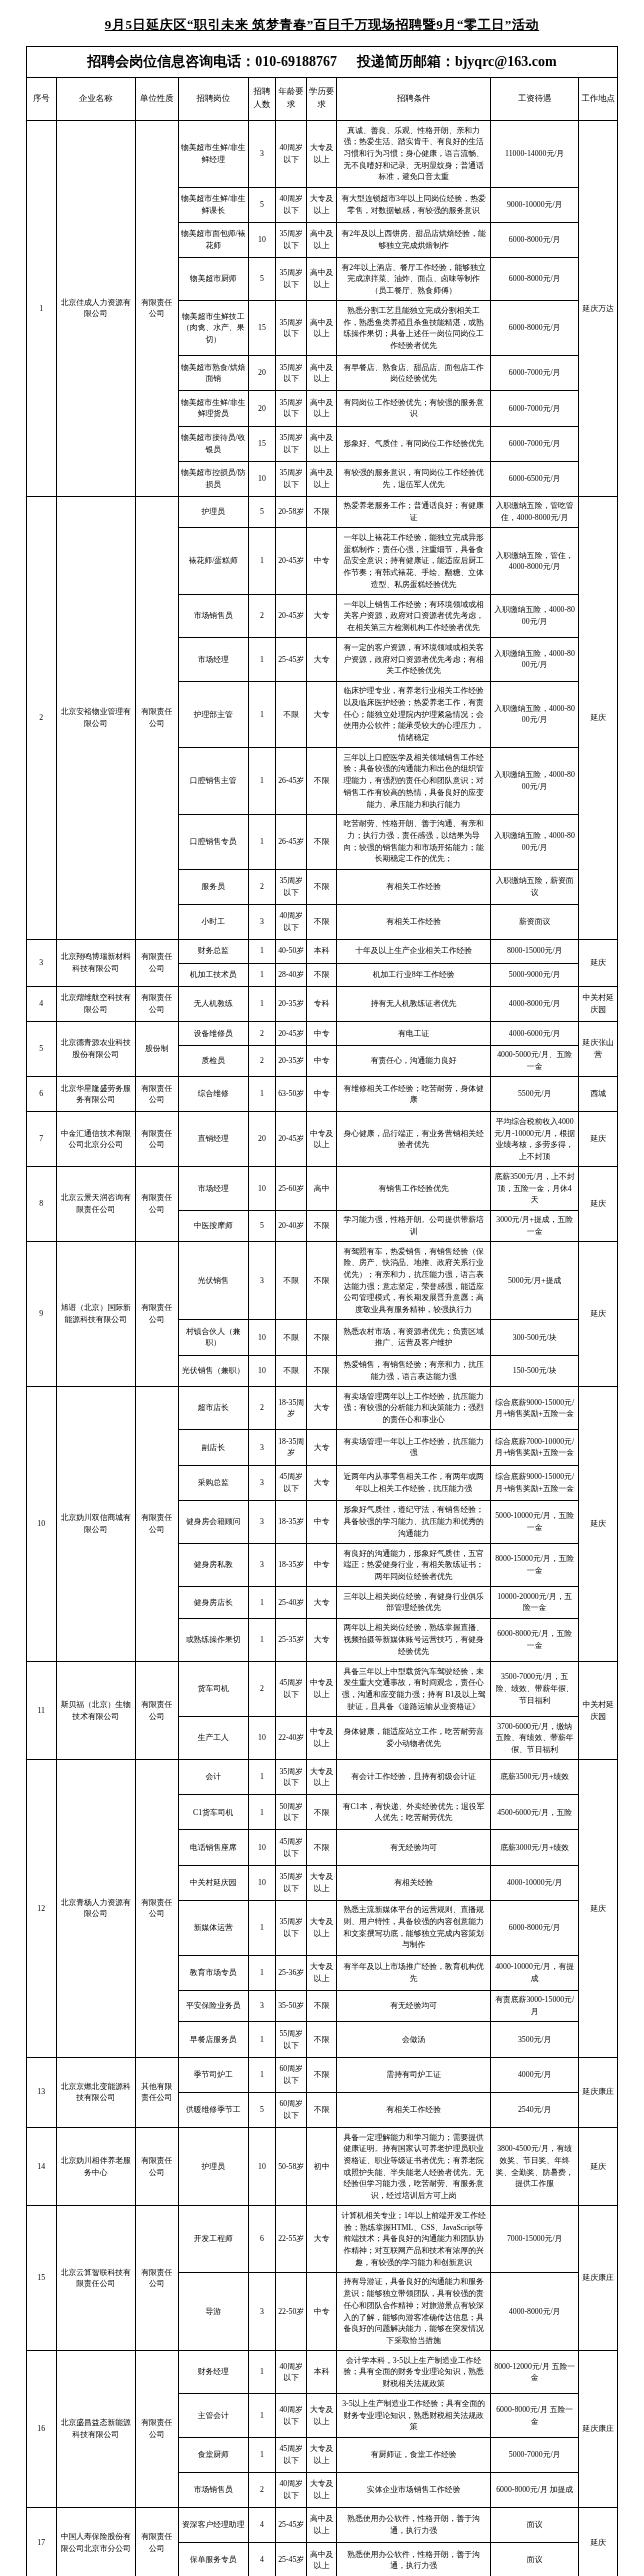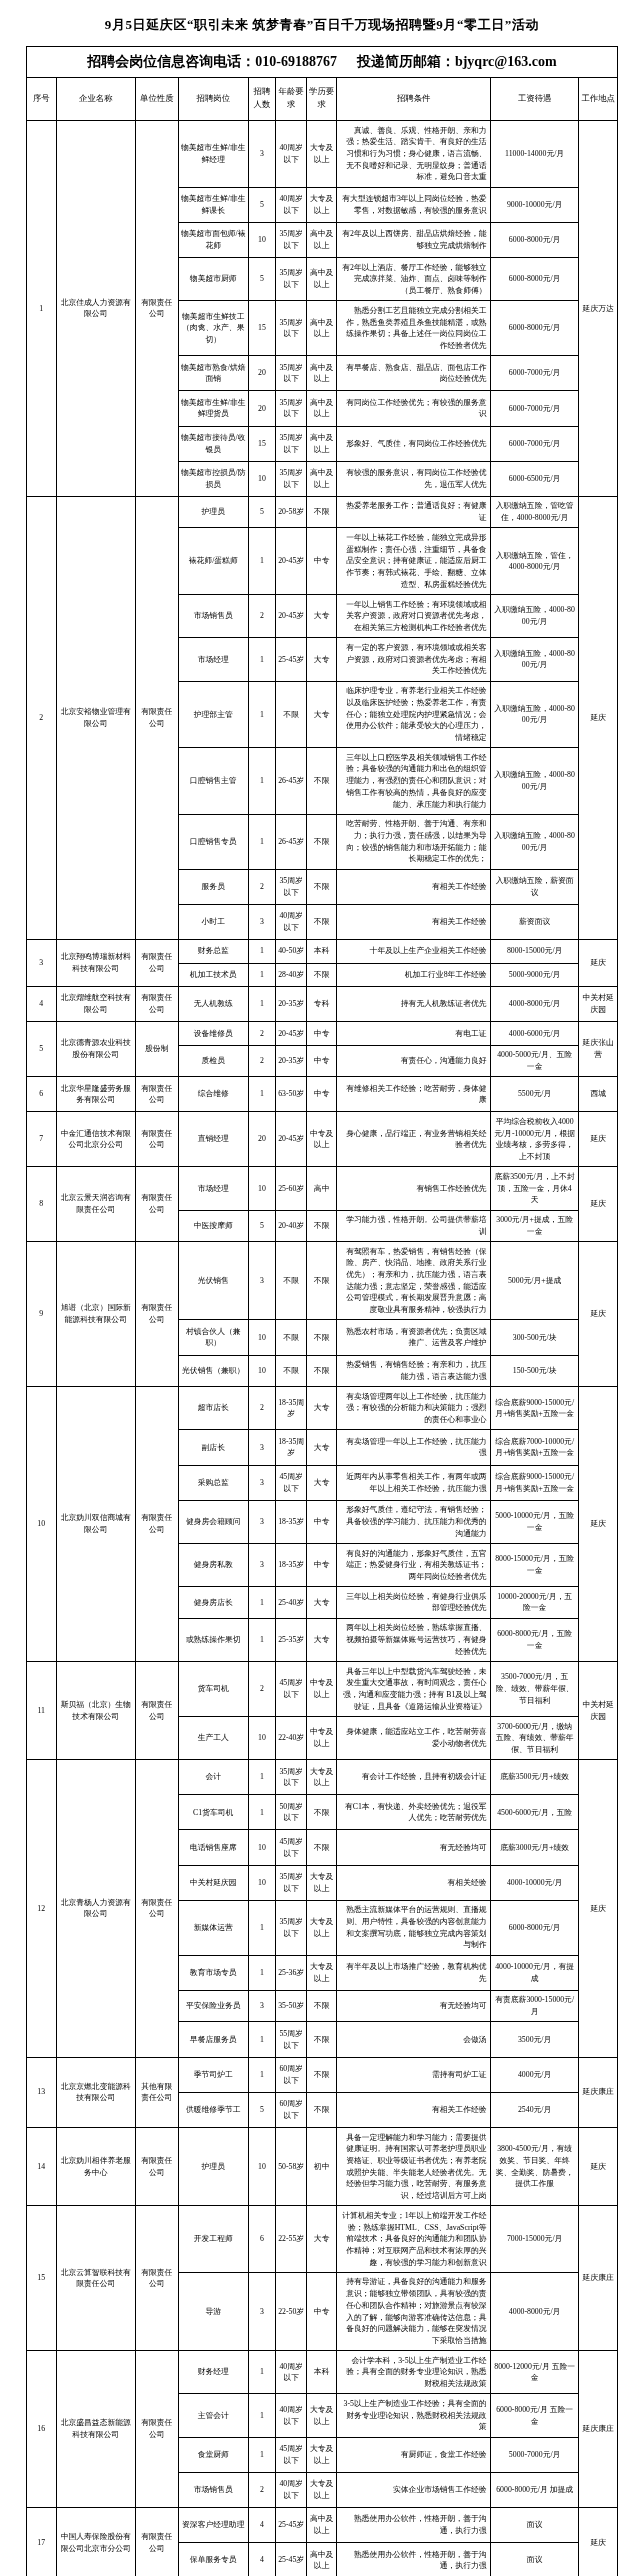--- a/index.html
+++ b/index.html
@@ -7,20 +7,21 @@
     width:644px;
     font-family:"Liberation Serif","DejaVu Serif",serif;
     color:#000;
   }
   .page-title{
     text-align:center;
     font-size:13px;
     font-weight:bold;
     padding:15.5px 6px 12px 6px;
     letter-spacing:0.6px;
+    text-decoration:underline;
   }
   table.job-table{
     border-collapse:collapse;
     border:1.2px solid #000;
     margin:0 auto 24px auto;
     width:592px;
     table-layout:fixed;
   }
   .job-table td,.job-table th{
     border:0.6px solid #000;
@@ -38,21 +39,21 @@
     font-size:14px;
     padding:4.8px 2.4px;
   }
   .info-row .gap{display:inline-block;width:20px;}
   .header-row th{
     border-bottom:1.2px solid #000;
     font-size:8.4px;
     padding:8.4px 1.2px;
   }
   tr.company-start td{border-top:1.2px solid #000;}
-  td.cell-req{padding:3.6px 3.6px;text-align:right;}
+  td.cell-req{padding:3.6px 3.6px;}
   td.cell-salary{padding:3.6px 3px;}
 </style>
 </head>
 <body>
 
 <div class="page-title">9月5日延庆区“职引未来 筑梦青春”百日千万现场招聘暨9月“零工日”活动</div>
 
 <table class="job-table">
   <colgroup>
     <col style="width:30px">

